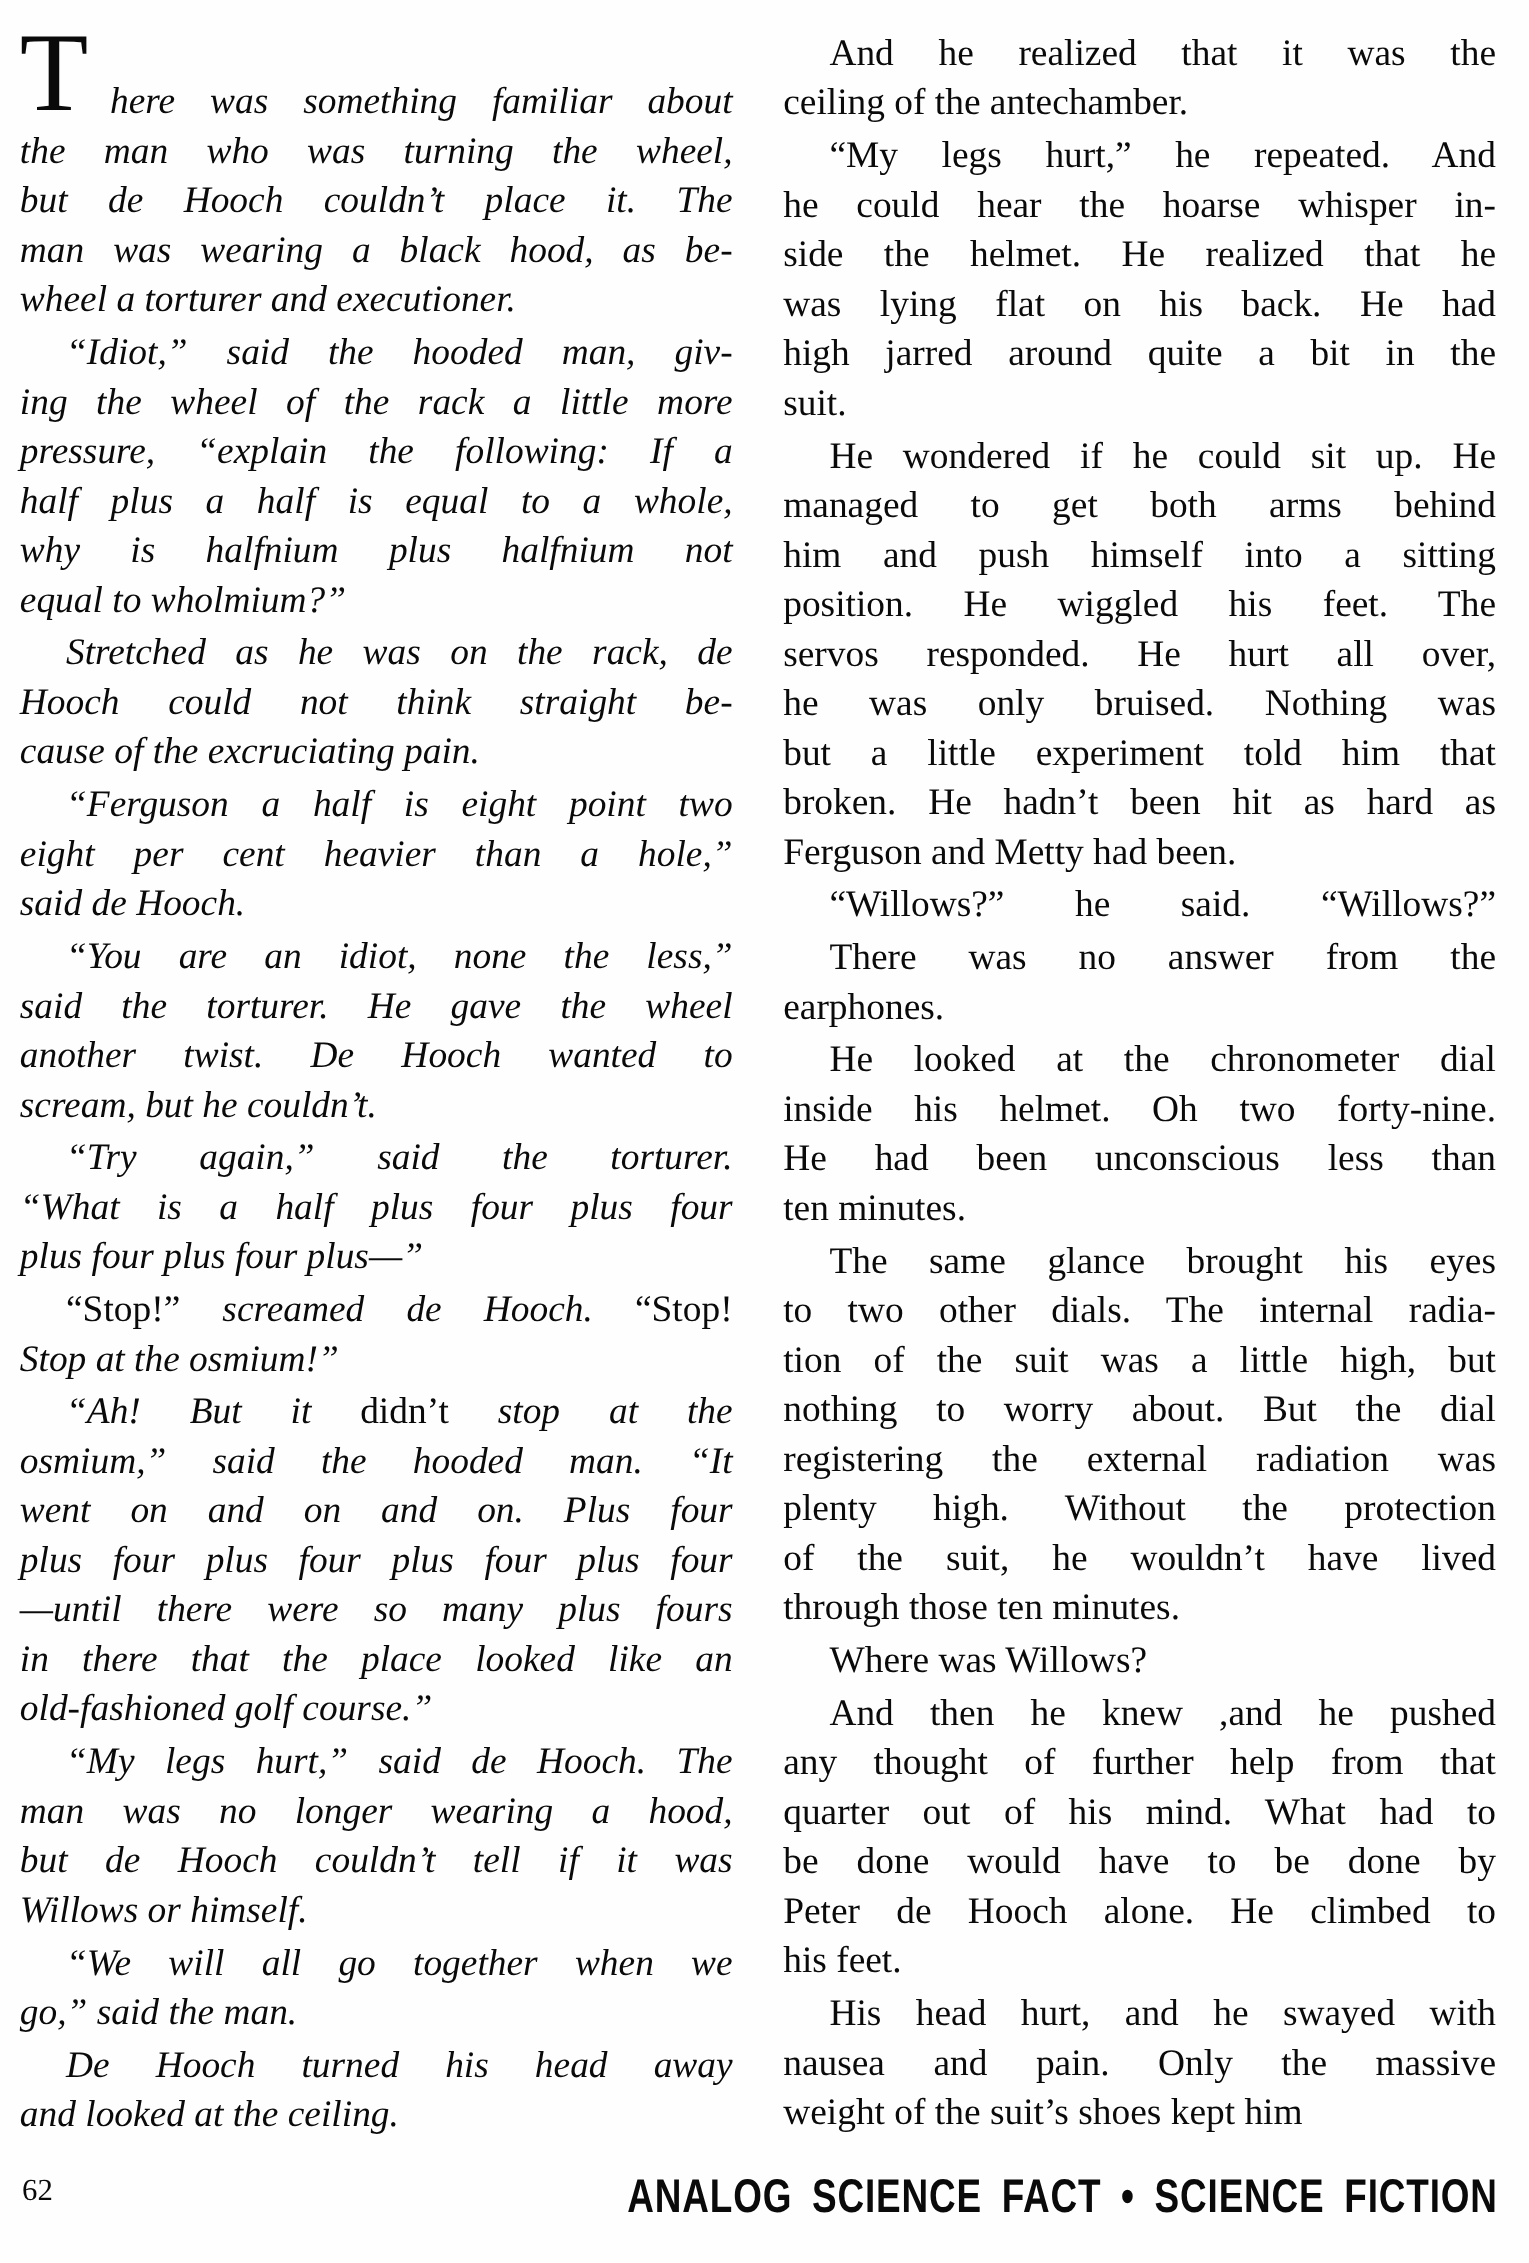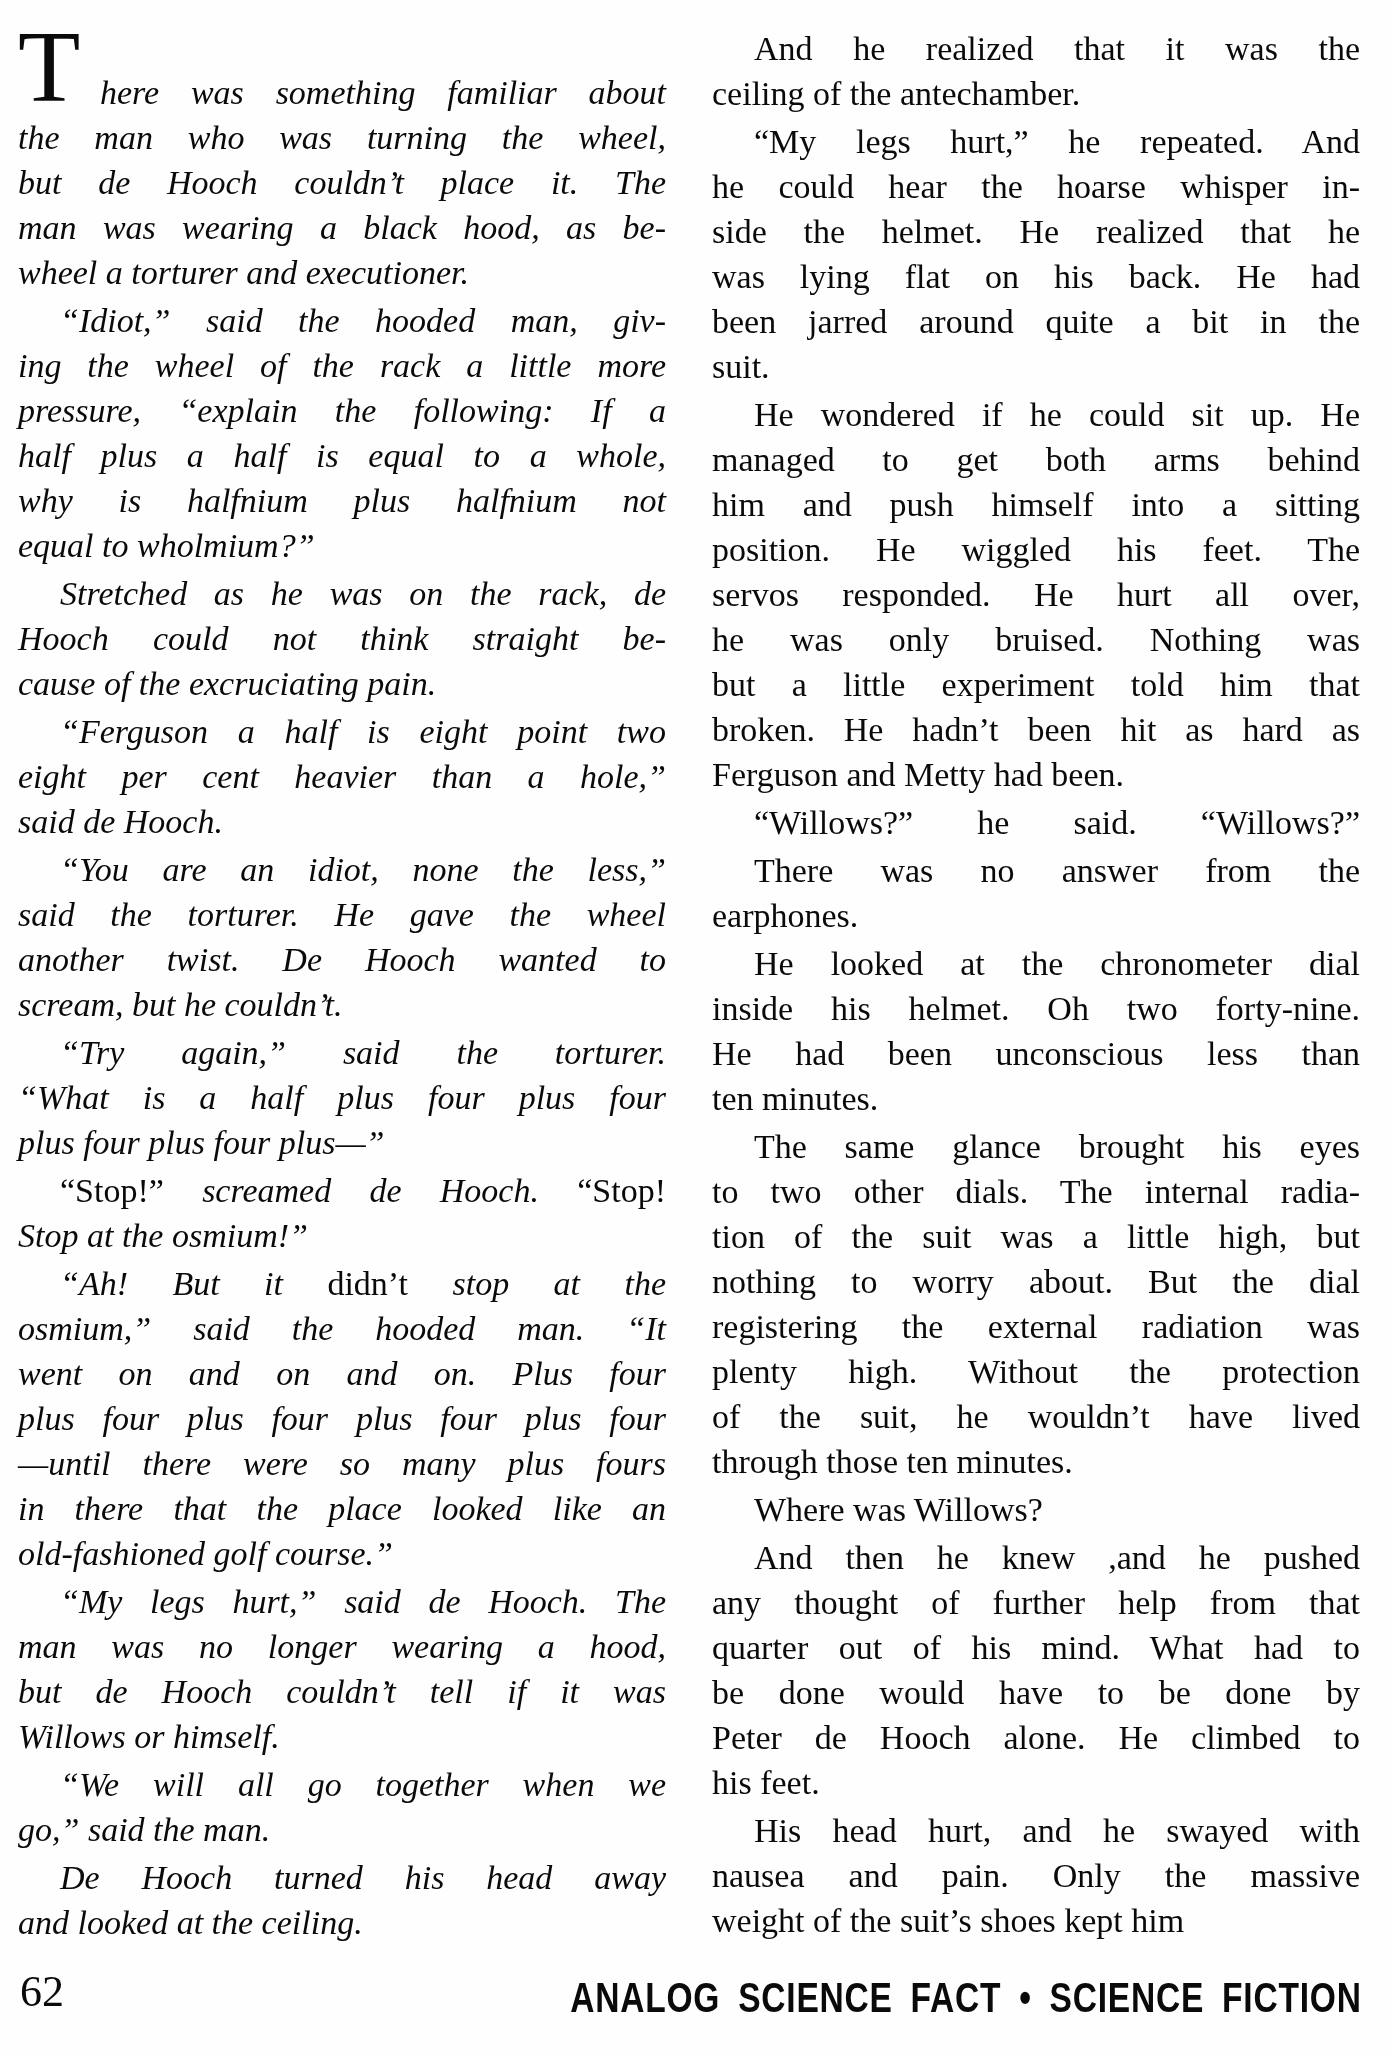--- a/index.html
+++ b/index.html
@@ -62,21 +62,21 @@
     font-style: normal;
     font-weight: 500;
   }
   .roman {
     font-style: normal;
   }
   .footer-pageno {
     position: absolute;
     left: 20px;
     top: 1968px;
-    font-size: 44px;
+    font-size: 28px;
     line-height: 48px;
     font-style: normal;
   }
   .footer-title {
     position: absolute;
     right: 28px;
     top: 1974px;
     font-size: 43px;
     line-height: 46px;
     font-family: "Liberation Sans", "DejaVu Sans", sans-serif;
@@ -161,21 +161,21 @@
   <div class="col col-right">
       <div class="para">
         <div class="line indent">And he realized that it was the</div>
         <div class="line lastline">ceiling of the antechamber.</div>
       </div>
       <div class="para">
         <div class="line indent">“My legs hurt,” he repeated. And</div>
         <div class="line">he could hear the hoarse whisper in-</div>
         <div class="line">side the helmet. He realized that he</div>
         <div class="line">was lying flat on his back. He had</div>
-        <div class="line">been jarred around quite a bit in the</div>
+        <div class="line">high jarred around quite a bit in the</div>
         <div class="line lastline">suit.</div>
       </div>
       <div class="para">
         <div class="line indent">He wondered if he could sit up. He</div>
         <div class="line">managed to get both arms behind</div>
         <div class="line">him and push himself into a sitting</div>
         <div class="line">position. He wiggled his feet. The</div>
         <div class="line">servos responded. He hurt all over,</div>
         <div class="line">he was only bruised. Nothing was</div>
         <div class="line">but a little experiment told him that</div>

